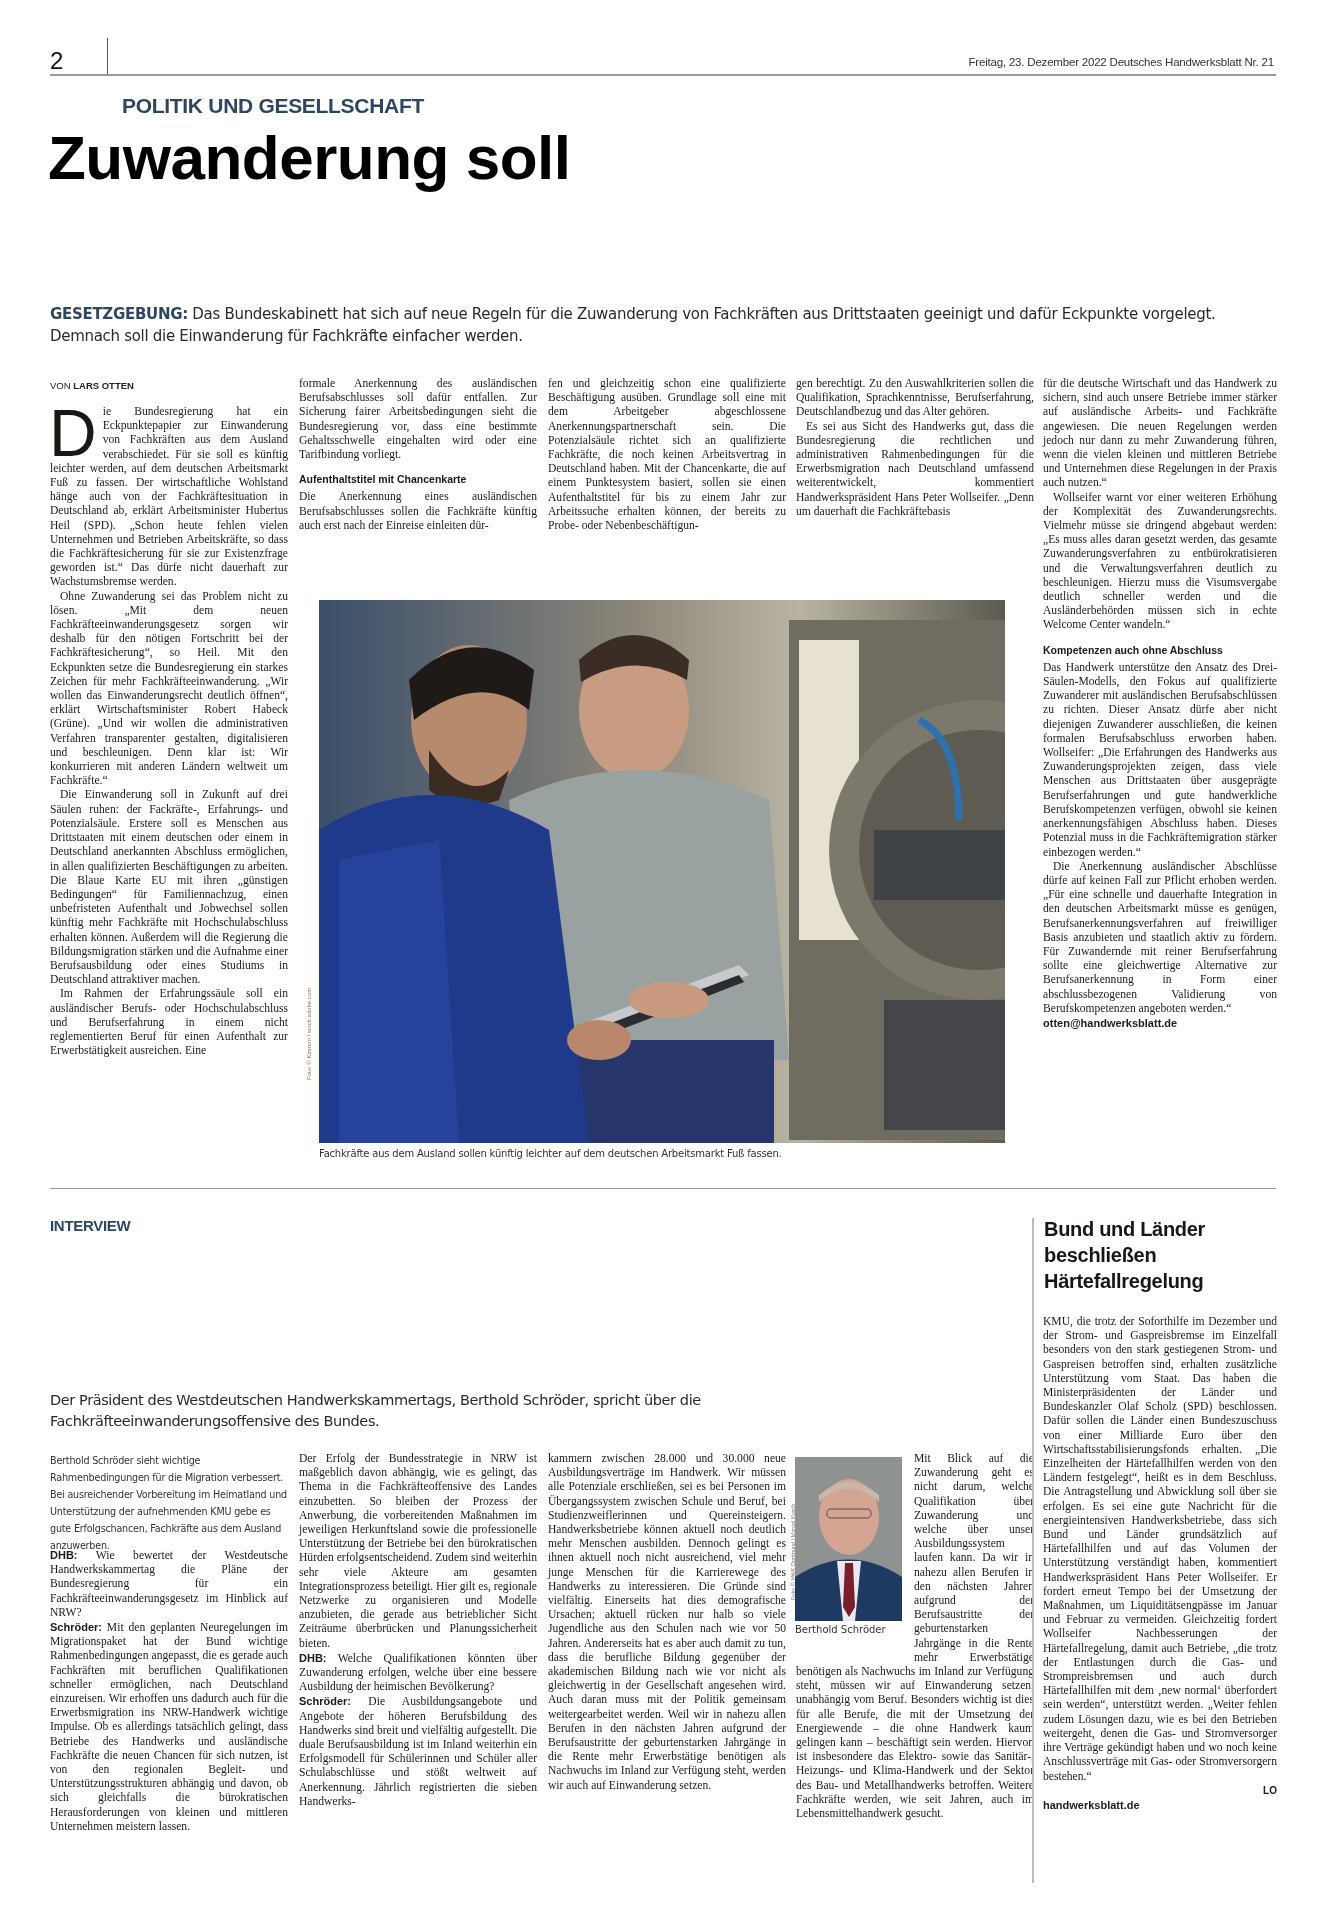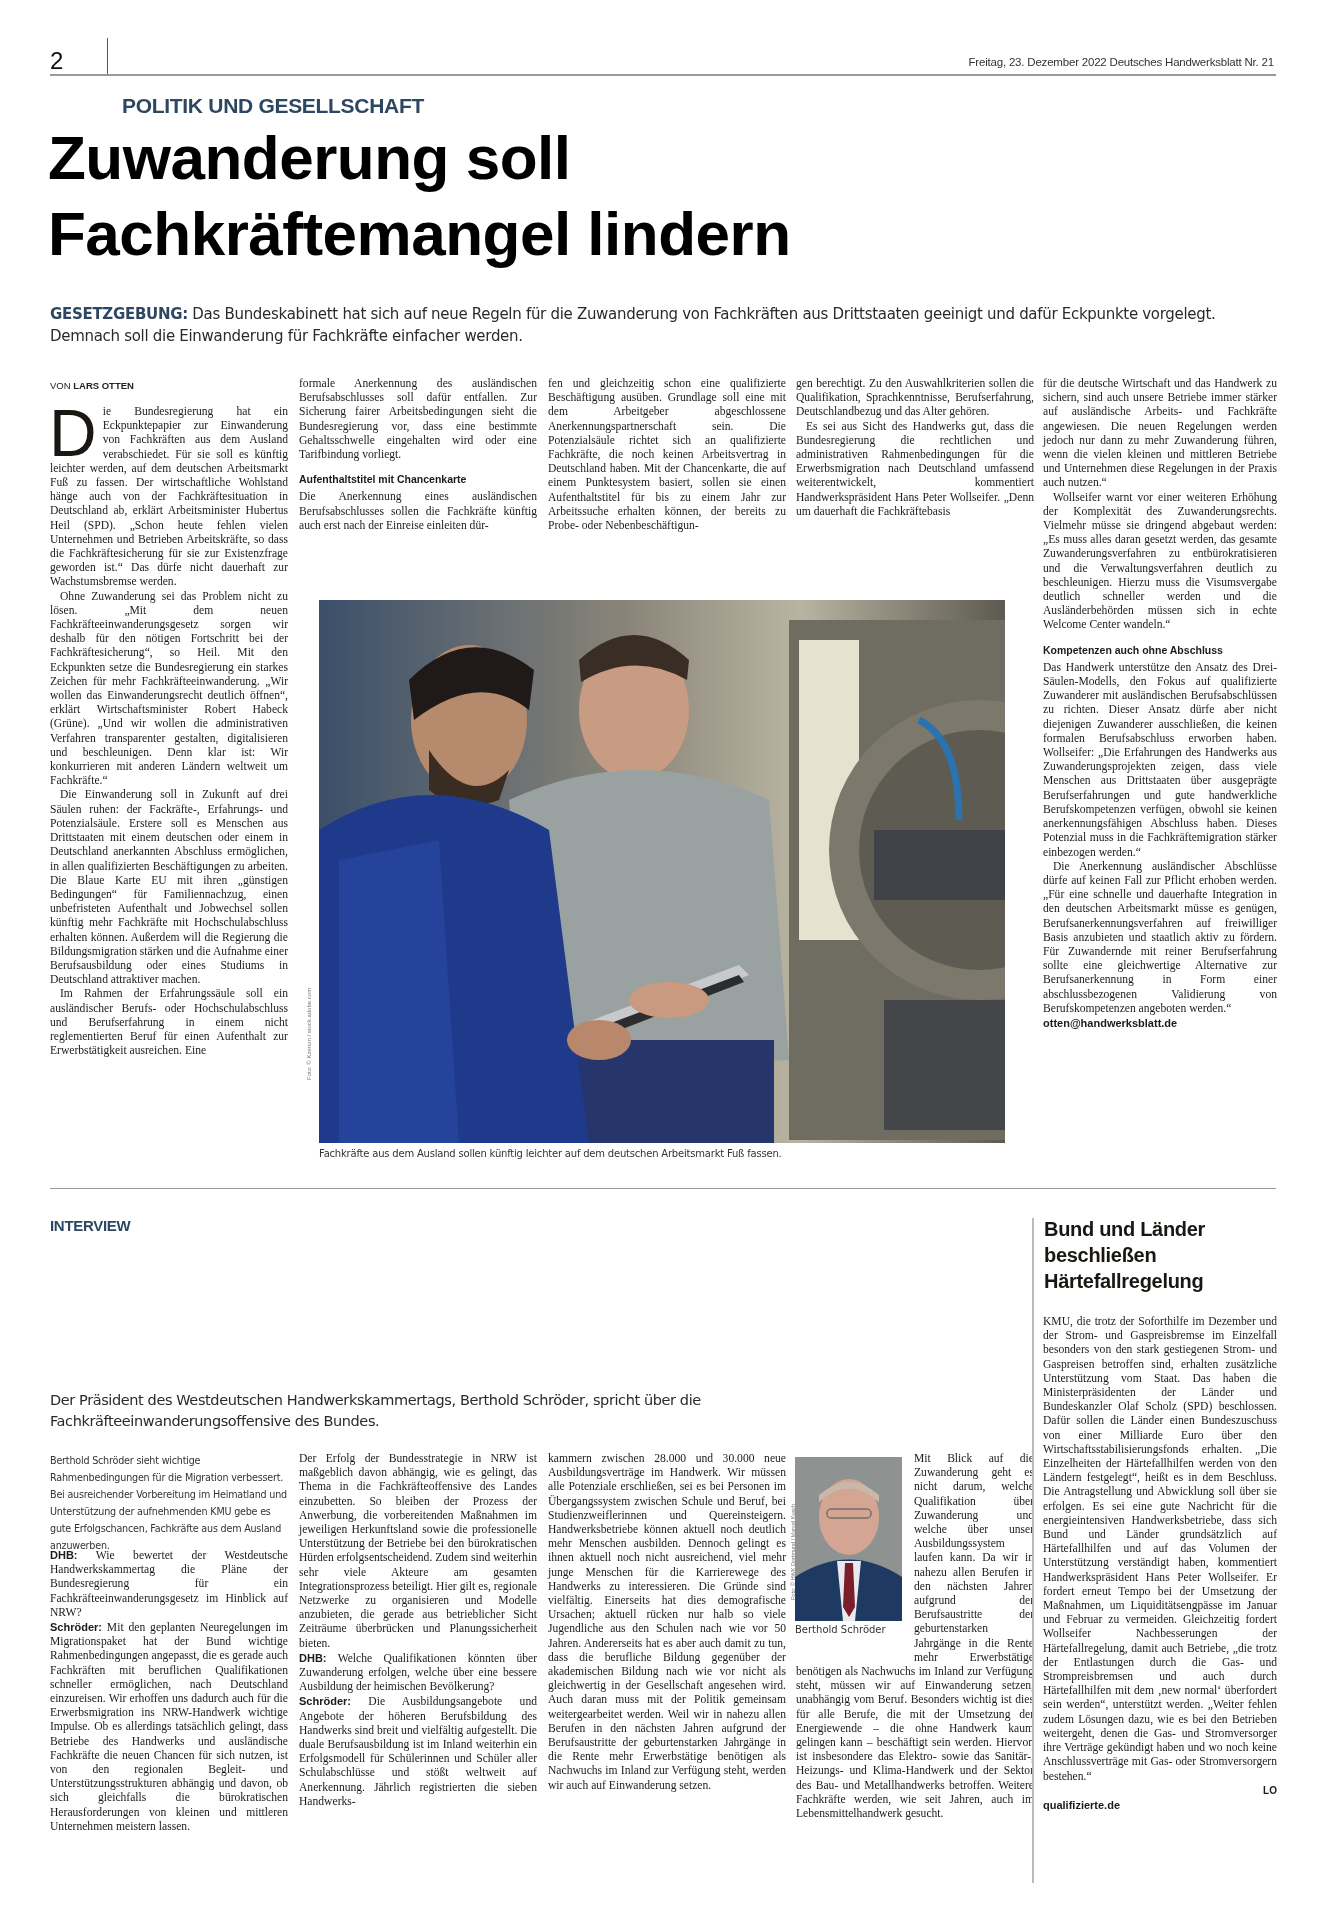--- a/index.html
+++ b/index.html
@@ -57,21 +57,20 @@
 <body>
 
 <div class="abs page-num">2</div>
 <div class="abs header-vrule"></div>
 <div class="abs section-title">POLITIK UND GESELLSCHAFT</div>
 <div class="abs header-meta">Freitag, 23. Dezember 2022  Deutsches Handwerksblatt  Nr. 21</div>
 <div class="abs header-rule"></div>
 
 <h1 class="abs headline">
   <span>Zuwanderung soll</span><br>
-  <span>Fachkräftemangel lindern</span>
 </h1>
 
 <p class="abs lead">
   <span class="kicker">GESETZGEBUNG:</span><span> Das Bundeskabinett hat sich auf neue Regeln für die Zuwanderung von Fachkräften aus Drittstaaten geeinigt und dafür Eckpunkte vorgelegt. Demnach soll die Einwanderung für Fachkräfte einfacher werden.</span>
 </p>
 
 <div class="abs byline">
   <span>VON </span><b>LARS OTTEN</b>
 </div>
 
@@ -193,14 +192,14 @@
 <h3 class="abs side-headline">
   <span>Bund und Länder</span><br>
   <span>beschließen</span><br>
   <span>Härtefallregelung</span>
 </h3>
 <div class="col" style="left:1043px; top:1315px; width:234px;">
   <p class="noindent">KMU, die trotz der Soforthilfe im Dezember und der Strom- und Gaspreisbremse im Einzelfall besonders von den stark gestiegenen Strom- und Gaspreisen betroffen sind, erhalten zusätzliche Unterstützung vom Staat. Das haben die Ministerpräsidenten der Länder und Bundeskanzler Olaf Scholz (SPD) beschlossen. Dafür sollen die Länder einen Bundeszuschuss von einer Milliarde Euro über den Wirtschaftsstabilisierungsfonds erhalten. „Die Einzelheiten der Härtefallhilfen werden von den Ländern festgelegt“, heißt es in dem Beschluss. Die Antragstellung und Abwicklung soll über sie erfolgen. Es sei eine gute Nachricht für die energieintensiven Handwerksbetriebe, dass sich Bund und Länder grundsätzlich auf Härtefallhilfen und auf das Volumen der Unterstützung verständigt haben, kommentiert Handwerkspräsident Hans Peter Wollseifer. Er fordert erneut Tempo bei der Umsetzung der Maßnahmen, um Liquiditätsengpässe im Januar und Februar zu vermeiden. Gleichzeitig fordert Wollseifer Nachbesserungen der Härtefallregelung, damit auch Betriebe, „die trotz der Entlastungen durch die Gas- und Strompreisbremsen und auch durch Härtefallhilfen mit dem ‚new normal‘ überfordert sein werden“, unterstützt werden. „Weiter fehlen zudem Lösungen dazu, wie es bei den Betrieben weitergeht, denen die Gas- und Stromversorger ihre Verträge gekündigt haben und wo noch keine Anschlussverträge mit Gas- oder Stromversorgern bestehen.“</p>
   <div style="overflow:hidden;">
     <span class="signature">LO</span>
   </div>
-  <div class="email">qualifizierte.de</div>
+  <div class="email">handwerksblatt.de</div>
 </div>
 
 </body></html>

